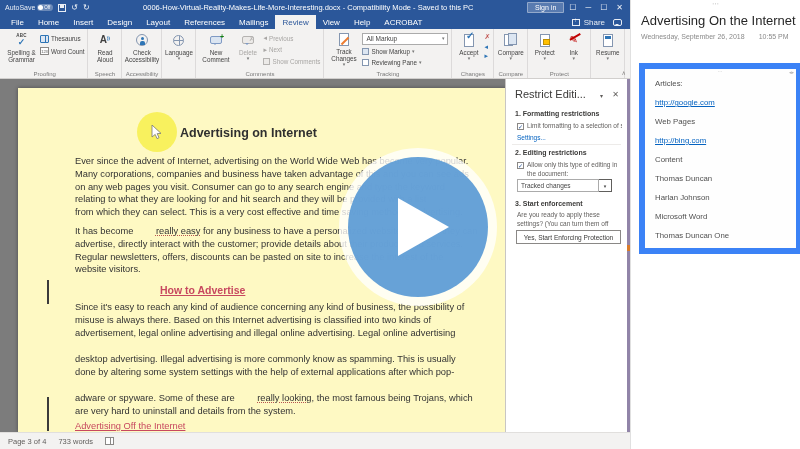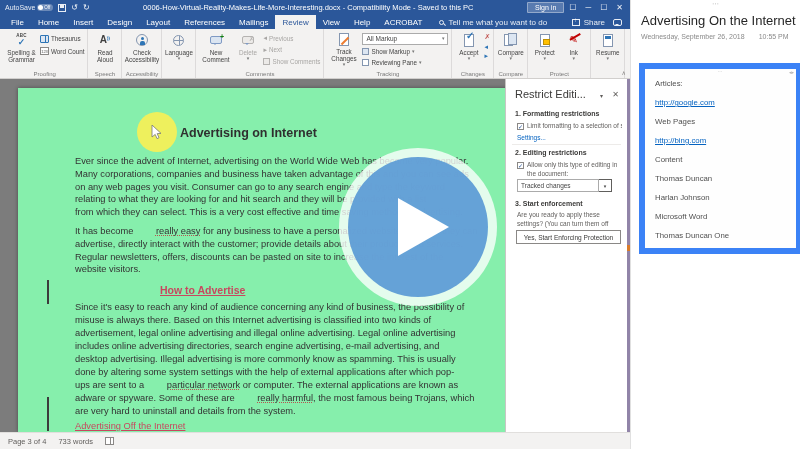--- a/index.html
+++ b/index.html
@@ -82,21 +82,21 @@
   .ic-n{width:13px;height:13px;background:#7719aa;color:#fff;font-weight:bold;font-size:8px;display:flex;align-items:center;justify-content:center;border-radius:2px;position:relative;}
   .ic-n::after{content:"";position:absolute;right:-2px;top:2px;bottom:2px;width:2px;background:#9b4dc4;}
   .markupbox{width:86px;height:12px;background:#fff;border:1px solid #ababab;font-size:6.5px;color:#444;display:flex;align-items:center;justify-content:space-between;padding:0 3px;}
   .trow{display:flex;align-items:center;gap:2px;font-size:6.3px;color:#444;height:10px;white-space:nowrap;}
   .tic{width:7px;height:7px;border:1px solid #8496b0;background:#dce6f2;}
   .navic{font-size:7px;color:#2e75b6;line-height:1;height:8px;}
   .navic.red{color:#c0504d;}
 
   
   .docarea{position:absolute;left:0;top:79px;width:630px;height:353px;background:#7c7c7c;overflow:hidden;}
-  .page{position:absolute;left:18px;top:9px;width:612px;height:344px;background:#86efac;box-shadow:0 0 4px rgba(0,0,0,.4);}
+  .page{position:absolute;left:18px;top:9px;width:612px;height:344px;background:#fef9c3;box-shadow:0 0 4px rgba(0,0,0,.4);}
   .docline{position:absolute;left:57px;font-size:9.3px;line-height:11px;color:#333;white-space:nowrap;}
   .doc-heading{position:absolute;left:162px;top:38px;font-size:12.5px;font-weight:bold;color:#2f2f2f;white-space:nowrap;}
   .doc-h2{position:absolute;left:142px;top:196px;font-size:10.5px;font-weight:bold;color:#c7485f;text-decoration:underline;white-space:nowrap;}
   .doclink{position:absolute;left:57px;top:333px;font-size:9.3px;color:#c7485f;text-decoration:underline;white-space:nowrap;}
   .useg{text-decoration:underline dotted #b85450;text-underline-offset:1px;margin-left:20px;}
   .changebar{position:absolute;left:47px;width:1.5px;background:#3b3b3b;}
   .cursor-hl{position:absolute;left:137px;top:33px;width:40px;height:40px;border-radius:50%;background:rgba(247,240,86,.92);}
   .cursor-hl svg{position:absolute;left:14px;top:13px;}
 
   
@@ -178,24 +178,20 @@
       <span class="tab">Home</span>
       <span class="tab">Insert</span>
       <span class="tab">Design</span>
       <span class="tab">Layout</span>
       <span class="tab">References</span>
       <span class="tab">Mailings</span>
       <span class="tab sel">Review</span>
       <span class="tab">View</span>
       <span class="tab">Help</span>
       <span class="tab">ACROBAT</span>
-      <span class="tellme">
-        <span class="mag"></span>
-        <span>Tell me what you want to do</span>
-      </span>
       <span class="tabs-right">
         <span class="tellme" style="margin-left:15px">
           <span class="shareic"></span>
           <span>Share</span>
         </span>
         <span class="bubble"></span>
       </span>
     </div>
 
     <div class="ribbon">
@@ -396,25 +392,23 @@
         <div class="docline" style="top:138px"><span>It has become </span><span class="useg">really easy</span><span> for any business to have a personalized website by which they can</span></div>
         <div class="docline" style="top:151px">advertise, directly interact with the customer; provide details about their products and services.</div>
         <div class="docline" style="top:164px">Regular newsletters, offers, discounts can be pasted on site to increase the interest of the</div>
         <div class="docline" style="top:176px">website visitors.</div>
 
         <div class="doc-h2">How to Advertise</div>
 
         <div class="docline" style="top:214px">Since it's easy to reach any kind of audience concerning any kind of business, the possibility of</div>
         <div class="docline" style="top:227px">misuse is always there. Based on this Internet advertising is classified into two kinds of</div>
         <div class="docline" style="top:240px">advertisement, legal online advertising and illegal online advertising. Legal online advertising</div>
-        <div class="docline" style="top:253px">includes online advertising directories, search engine advertising, e-mail advertising, and</div>
         <div class="docline" style="top:266px">desktop advertising. Illegal advertising is more commonly know as spamming. This is usually</div>
         <div class="docline" style="top:279px">done by altering some system settings with the help of external applications after which pop-</div>
-        <div class="docline" style="top:292px"><span>ups are sent to a </span><span class="useg">particular network</span><span> or computer. The external applications are known as</span></div>
-        <div class="docline" style="top:305px"><span>adware or spyware. Some of these are </span><span class="useg">really harmful</span><span>, the most famous being Trojans, which</span></div>
+        <div class="docline" style="top:305px"><span>adware or spyware. Some of these are </span><span class="useg">really looking</span><span>, the most famous being Trojans, which</span></div>
         <div class="docline" style="top:318px">are very hard to uninstall and details from the system.</div>
 
         <div class="doclink">Advertising Off the Internet</div>
       </div>
 
       <div class="changebar" style="top:201px;height:24px"></div>
       <div class="changebar" style="top:318px;height:34px"></div>
 
       <div class="cursor-hl">
         <svg width="12" height="15" viewBox="0 0 12 15">

